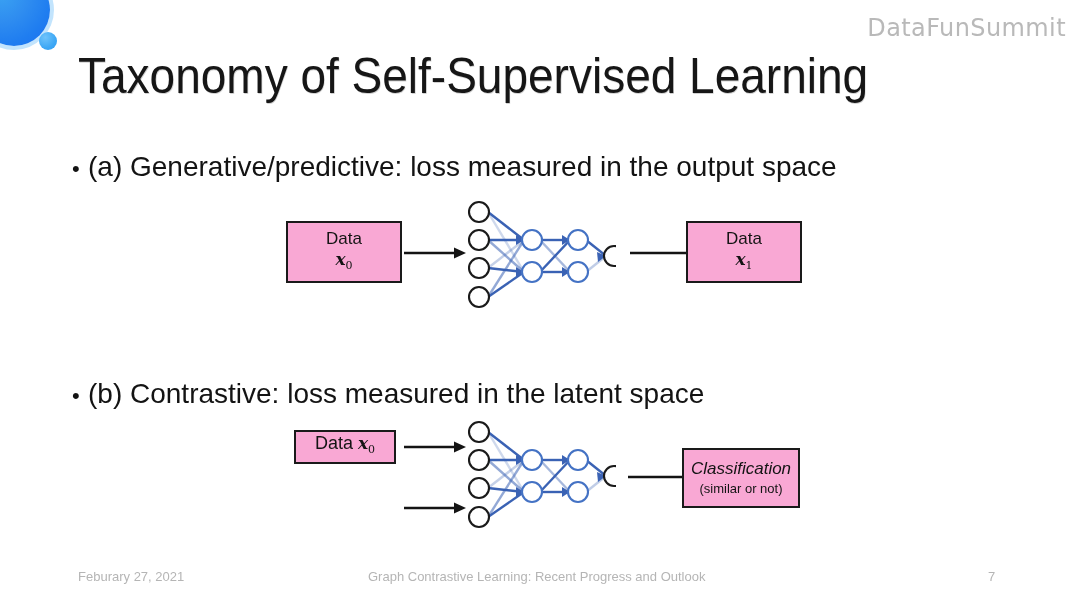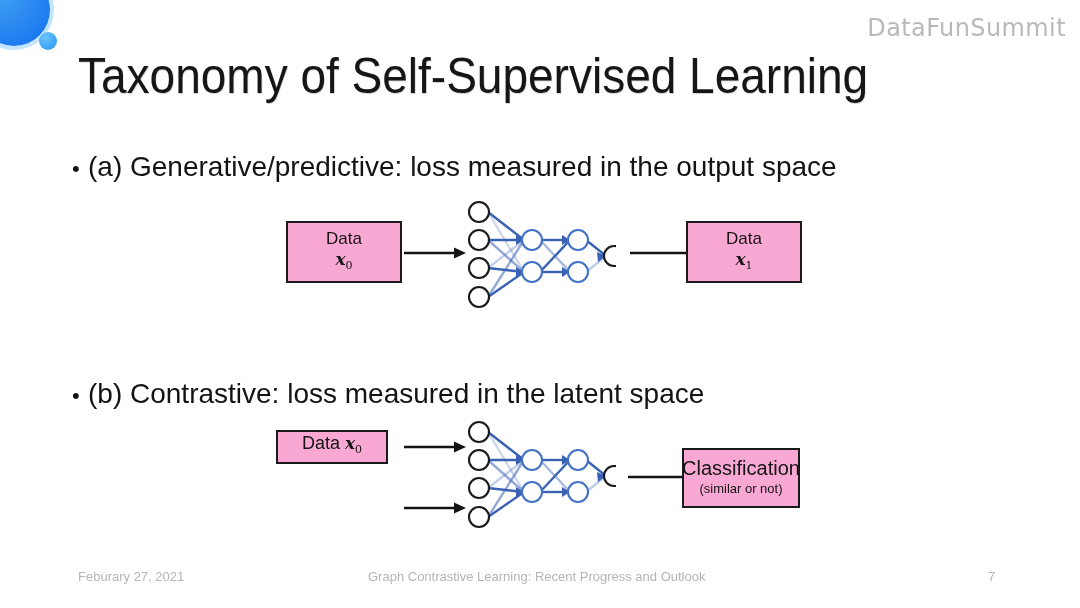--- a/index.html
+++ b/index.html
@@ -240,21 +240,21 @@
     </div>
   </div>
 
   <div class="bullet" id="bullet-b">
     <span class="dot">•</span>
     <span>(b) Contrastive: loss measured in the latent space</span>
   </div>
 
   <div class="diagram" id="diagram-b">
 
-    <div class="dbox" style="left:6px; top:17px; width:112px; height:34px;">
+    <div class="dbox" style="left:24px; top:17px; width:102px; height:34px;">
       <div class="inline-row">
         <span>Data</span>
         <span class="mvar">x</span><span class="mvar"><sub>0</sub></span>
       </div>
     </div>
 
     <svg class="arrowsvg" style="left:134px; top:26px;" width="64" height="16">
       <line x1="0" y1="8" x2="50" y2="8" stroke="#141414" stroke-width="2.6"></line>
       <polygon points="50,2.5 62,8 50,13.5" fill="#141414"></polygon>
     </svg>
@@ -303,21 +303,21 @@
         <circle cx="112" cy="79" r="10"></circle>
       </g>
     </svg>
 
     <svg class="arrowsvg" style="left:358px; top:56px;" width="74" height="16">
       <line x1="0" y1="8" x2="60" y2="8" stroke="#141414" stroke-width="2.6"></line>
       <polygon points="60,2.5 72,8 60,13.5" fill="#141414"></polygon>
     </svg>
 
     <div class="dbox" style="left:412px; top:35px; width:118px; height:60px;">
-      <div class="ln1" style="font-size:20px;">Classification</div>
+      <div class="ln1" style="font-size:17px;font-style:italic;">Classification</div>
       <div class="ln2" style="font-size:13px;">(similar or not)</div>
     </div>
   </div>
 
   <div class="footer">
     <span class="footer-left">Feburary 27, 2021</span>
     <span class="footer-center">Graph Contrastive Learning: Recent Progress and Outlook</span>
     <span class="footer-right">7</span>
   </div>
 

